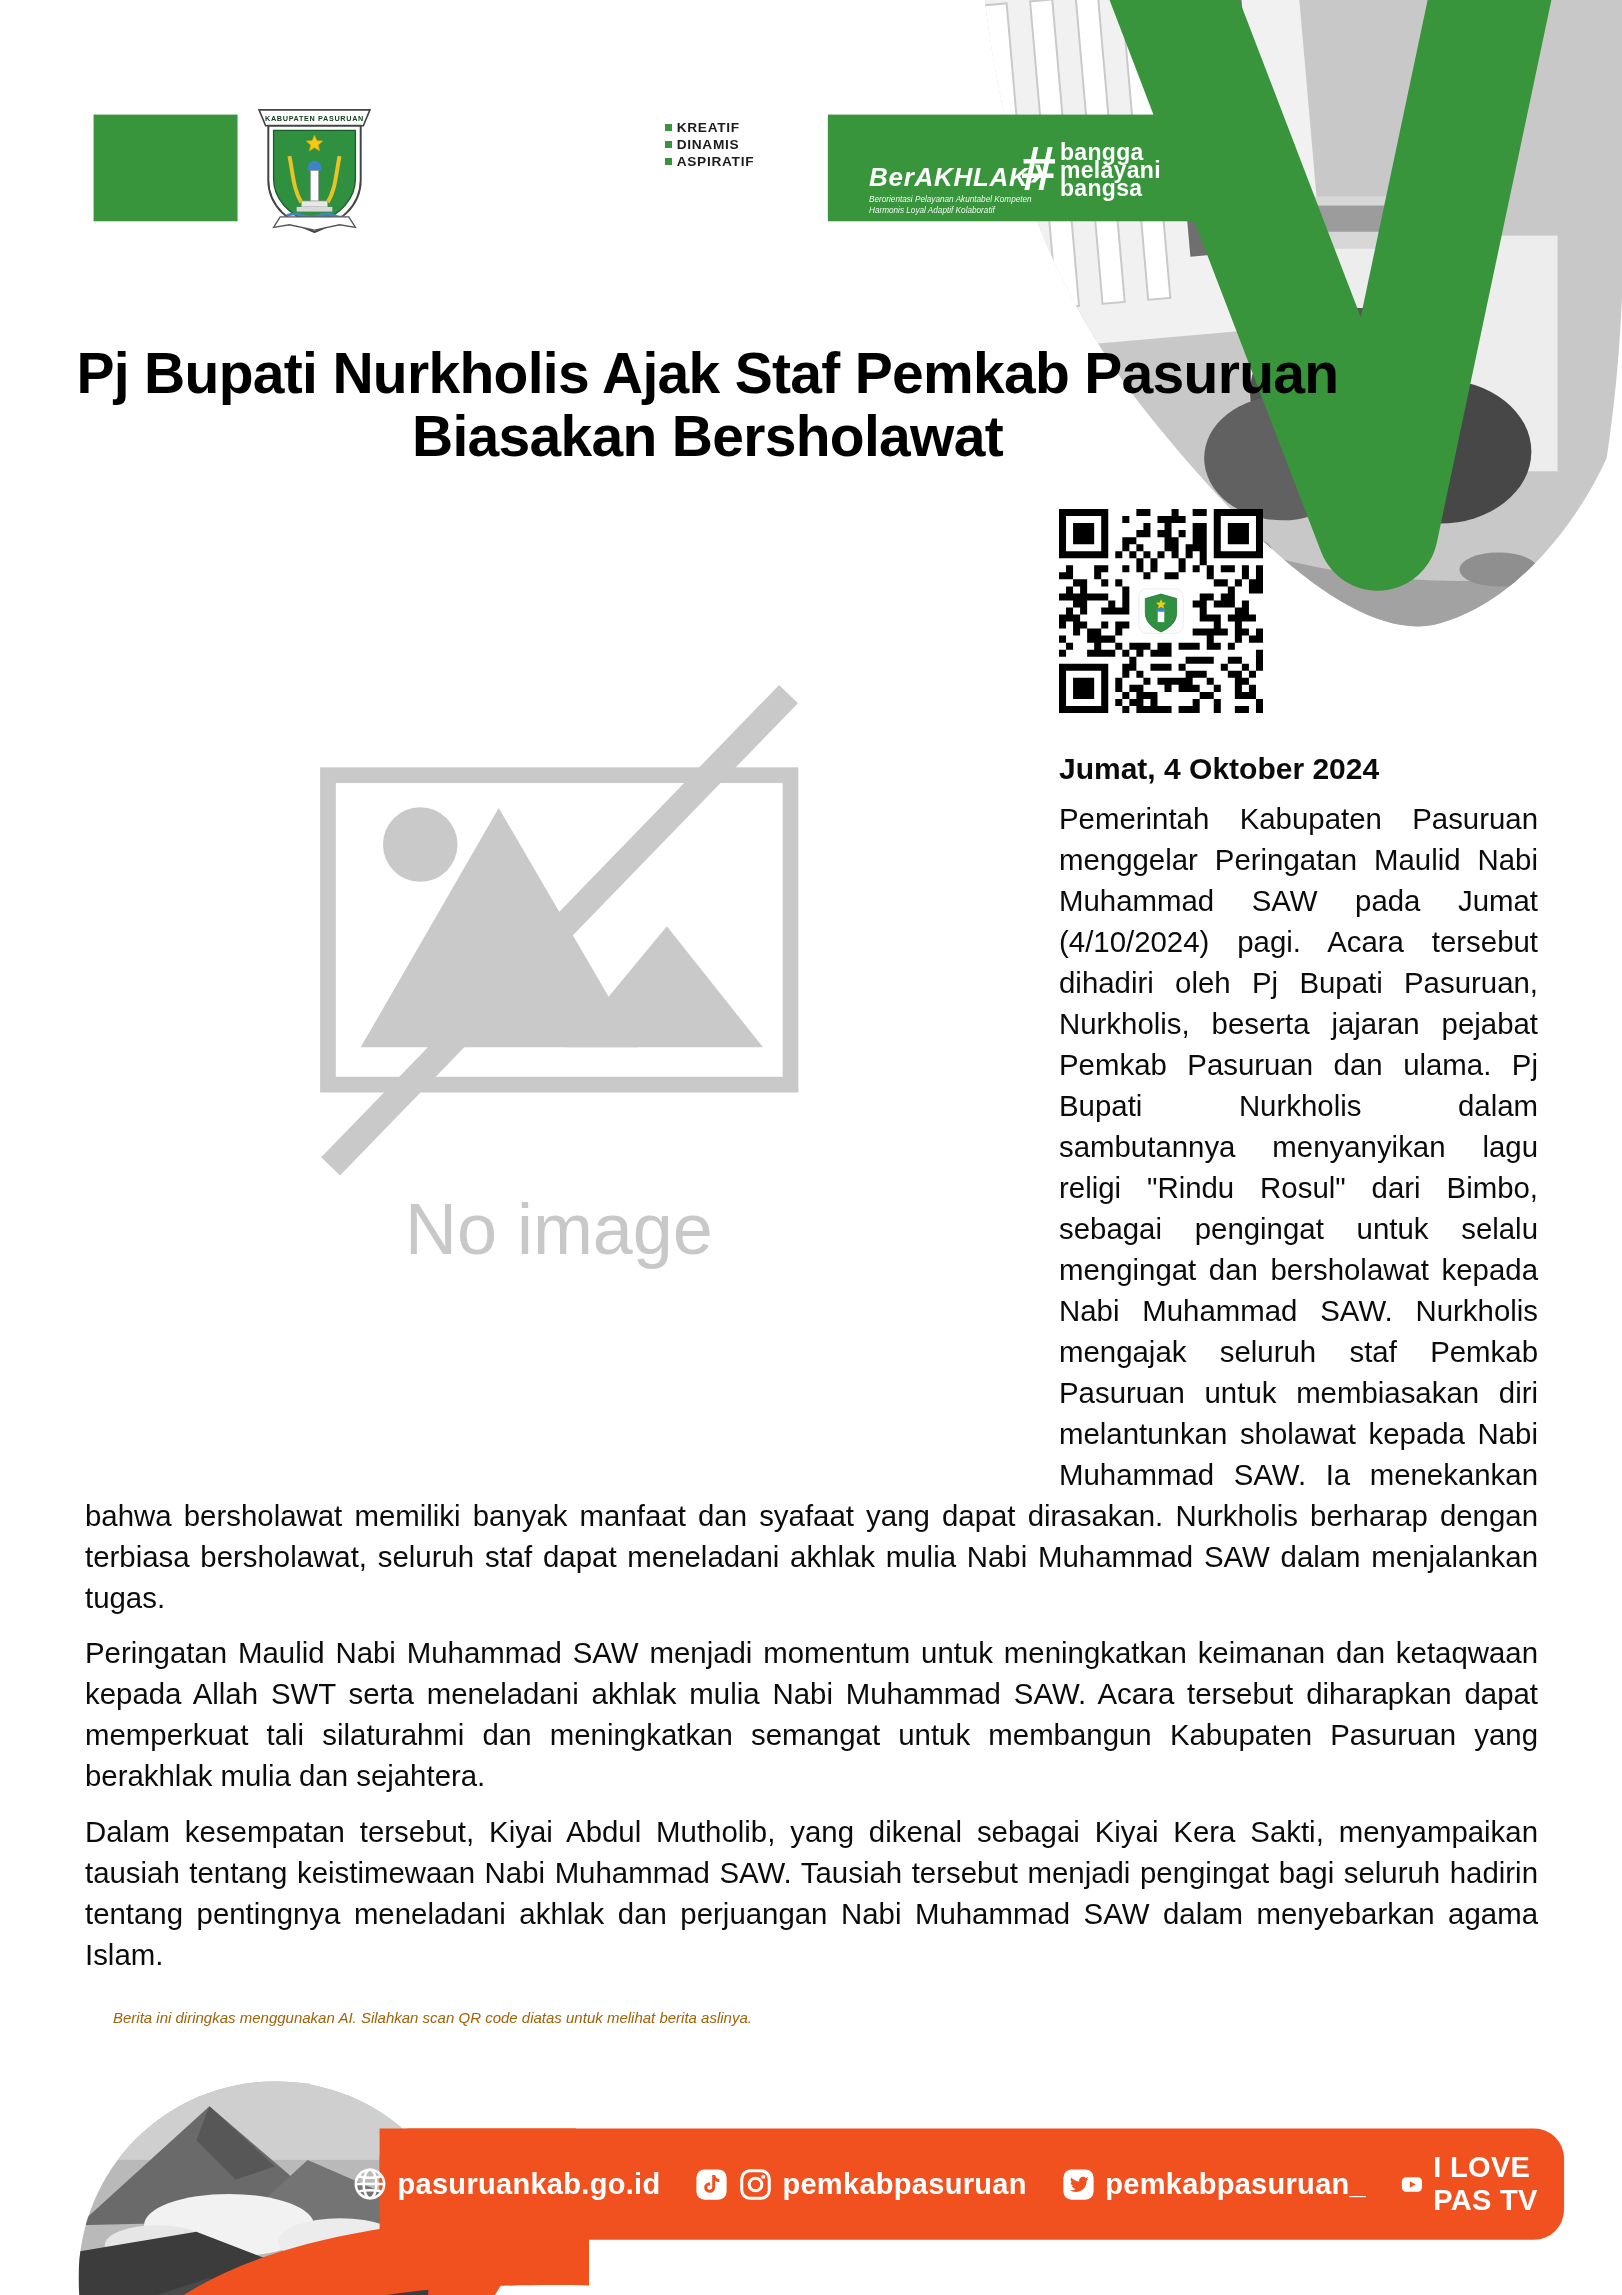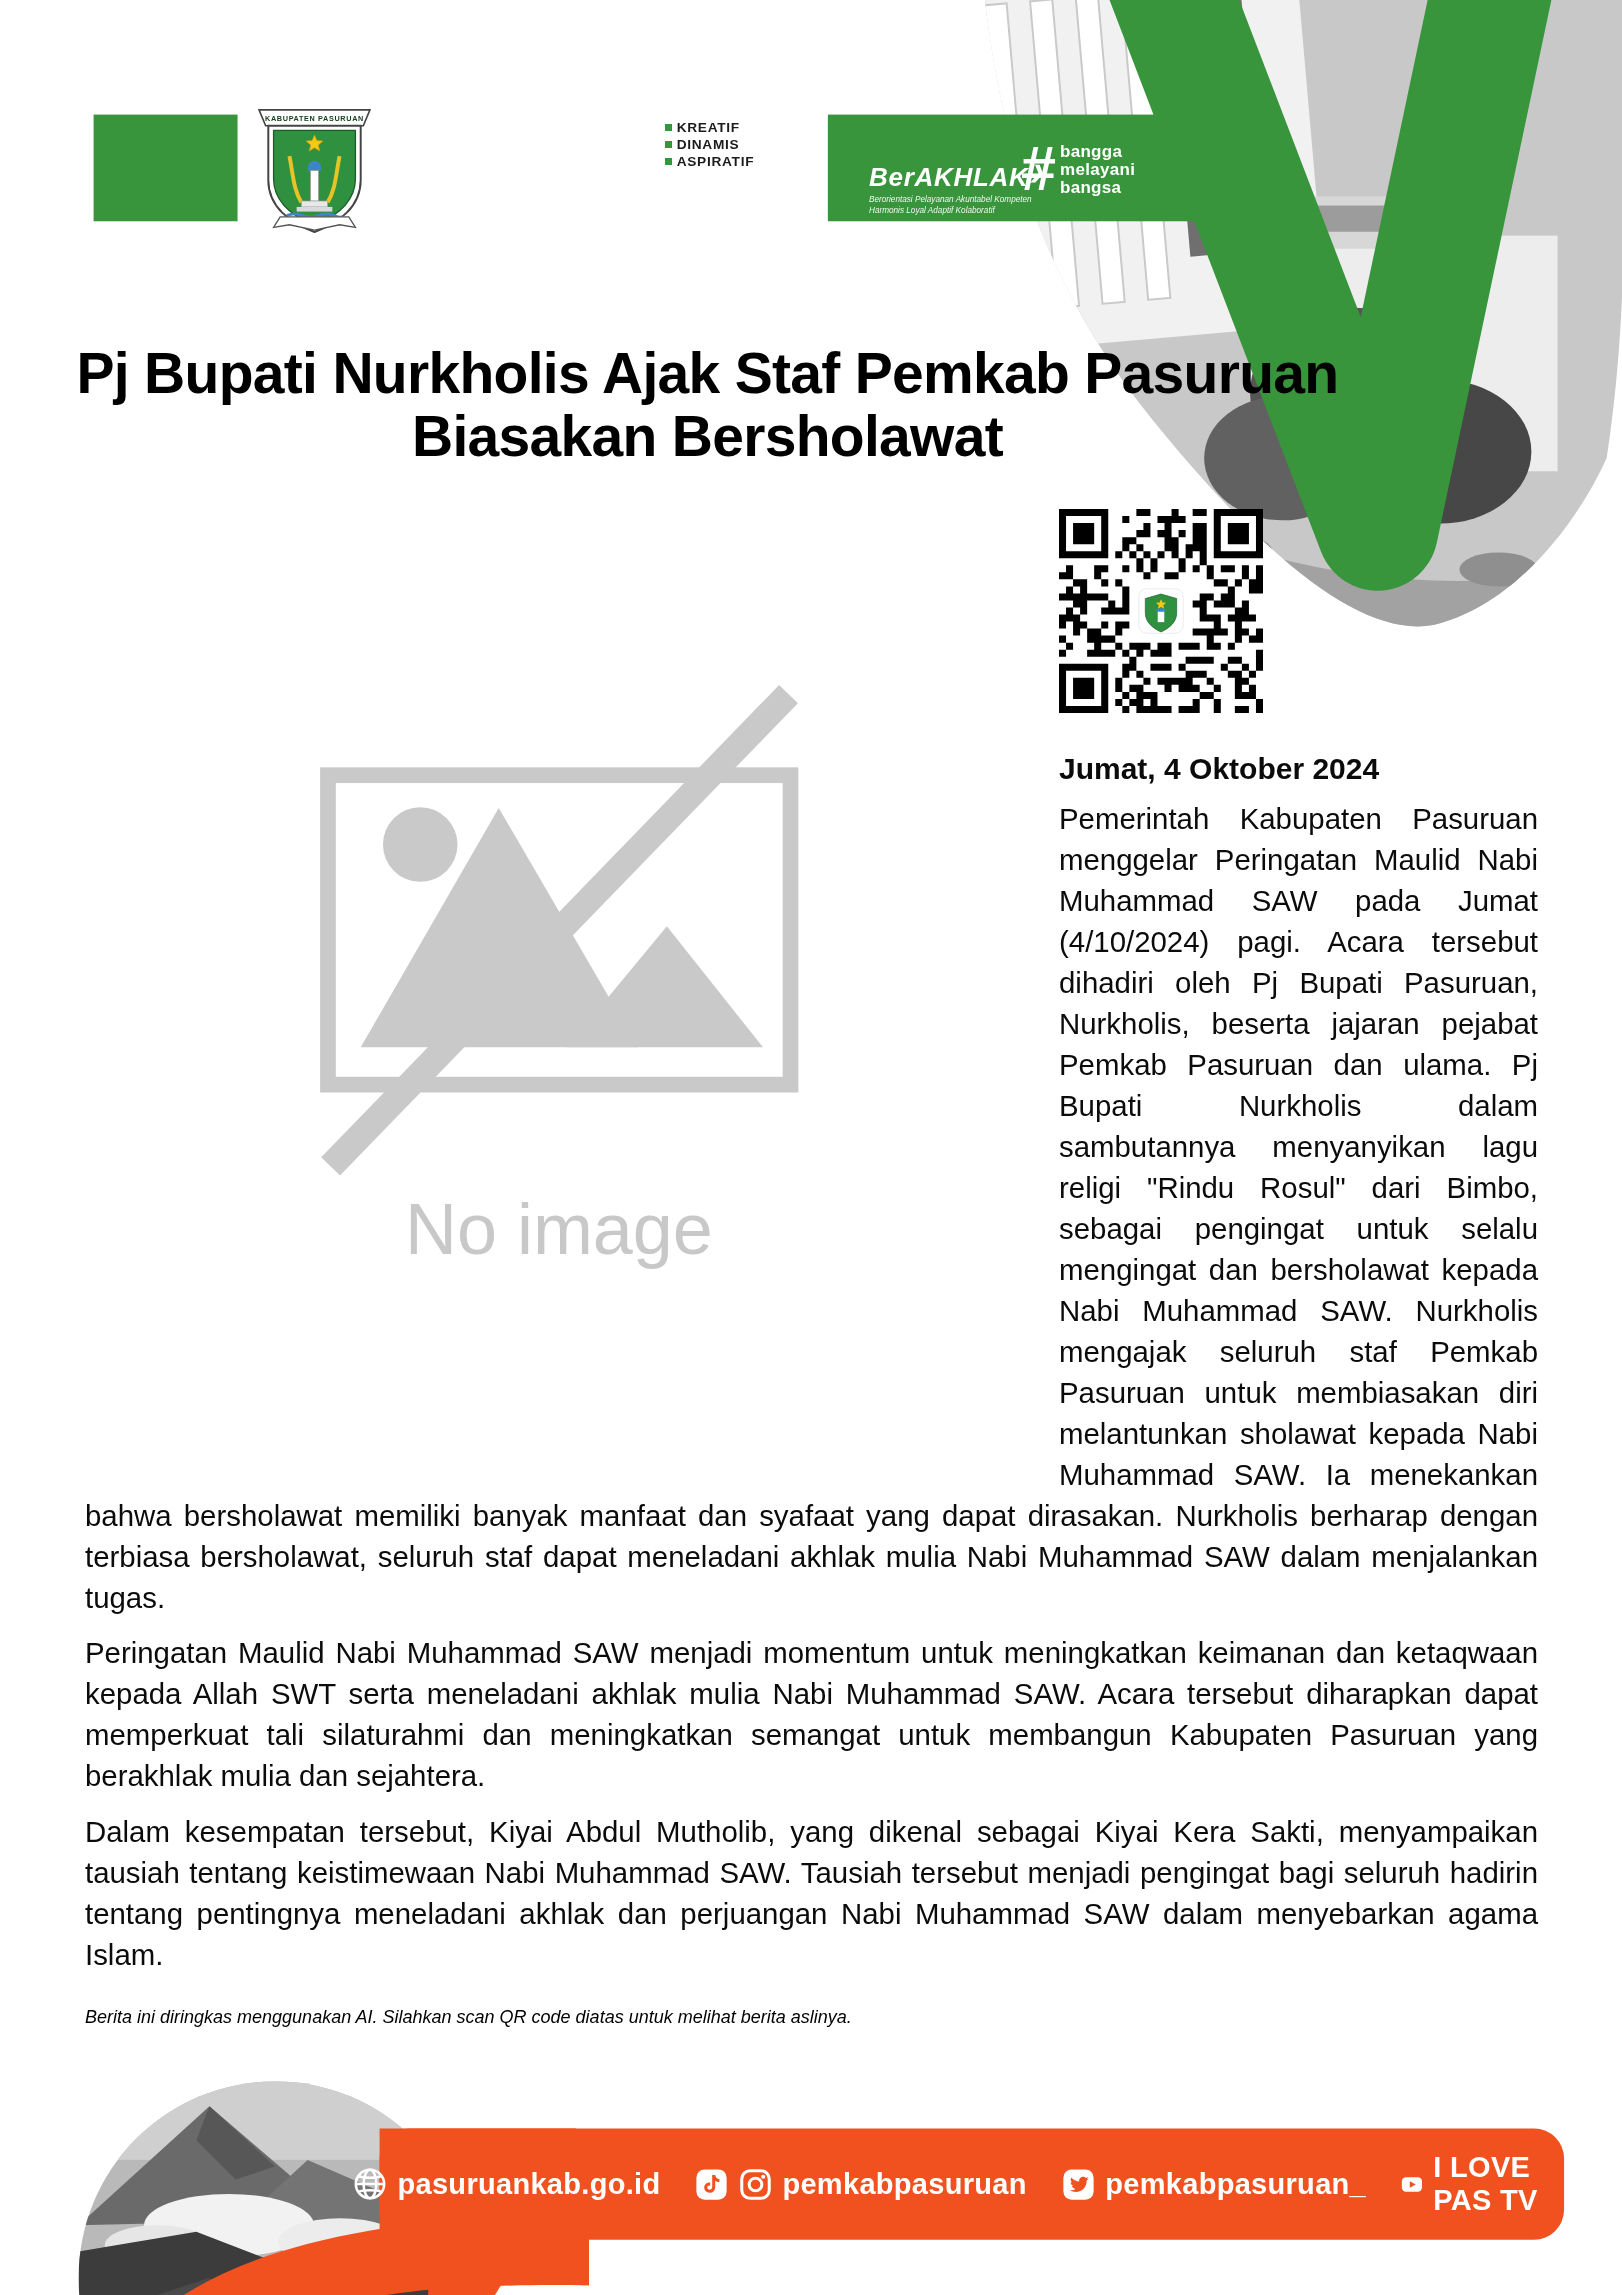--- a/index.html
+++ b/index.html
@@ -12,33 +12,33 @@
          font-size:65px;line-height:53px;letter-spacing:2px;}
   .tagline{position:absolute;left:665px;top:119px;}
   .tagline div{font-size:13.7px;line-height:17px;font-weight:bold;color:#1c1c1c;letter-spacing:0.7px;
                display:flex;align-items:center;}
   .tagline div::before{content:"";width:6.5px;height:6.5px;background:#38953C;margin-right:5.2px;display:inline-block;}
   .berakhlak{position:absolute;left:869px;top:164px;color:#fff;width:196px;font-style:italic;}
   .berakhlak .t{font-size:26px;font-weight:bold;letter-spacing:0.7px;line-height:27.5px;}
   .berakhlak .arrow{font-size:17px;position:relative;top:-7.9px;left:1.3px;font-weight:bold;}
   .berakhlak .s{font-size:8.2px;line-height:9.8px;opacity:.92;margin-top:3.9px;}
   .campaign-hash{position:absolute;left:1021px;top:137px;color:#fff;font-size:63px;font-weight:bold;line-height:63px;}
-  .campaign{position:absolute;left:1060px;top:143px;color:#fff;font-size:17px;font-weight:bold;line-height:18px;letter-spacing:0.3px;}
+  .campaign{position:absolute;left:1060px;top:143px;color:#fff;font-size:23px;font-weight:bold;line-height:18px;letter-spacing:0.3px;}
   
   .title{position:absolute;left:0;top:342px;width:1415px;text-align:center;color:#000;
          font-size:57px;line-height:63px;font-weight:bold;letter-spacing:-0.7px;}
   
   .article{position:absolute;left:85px;top:505px;width:1453px;font-size:29.4px;line-height:41px;
            text-align:justify;color:#0b0b0b;}
   .imgbox{float:left;width:974px;height:980px;position:relative;}
   .qr{display:block;margin:3.9px 0 0 9.2px;width:204px;height:204px;}
   .date{margin:35px 0 0 10.5px;font-size:30px;font-weight:bold;}
   .article p{margin:9.2px 0 0 0;}
   .article p + p{margin-top:14.4px;}
-  .ai-note{margin-top:22px;font-size:18px;font-style:italic;color:#000000;text-align:left;}
+  .ai-note{margin-top:22px;font-size:15px;font-style:italic;color:#a16207;text-align:left;margin-left:28px;}
   
   #footer-deco{position:absolute;left:0;top:2029px;}
   .footer-row{position:absolute;left:353px;top:2135px;width:1204px;height:98px;display:flex;
               align-items:center;justify-content:center;gap:35px;color:#fff;}
   .fitem{display:flex;align-items:center;gap:10.5px;font-size:29px;font-weight:bold;letter-spacing:0.3px;}
 </style>
 </head>
 <body>
 <div class="page">
 

